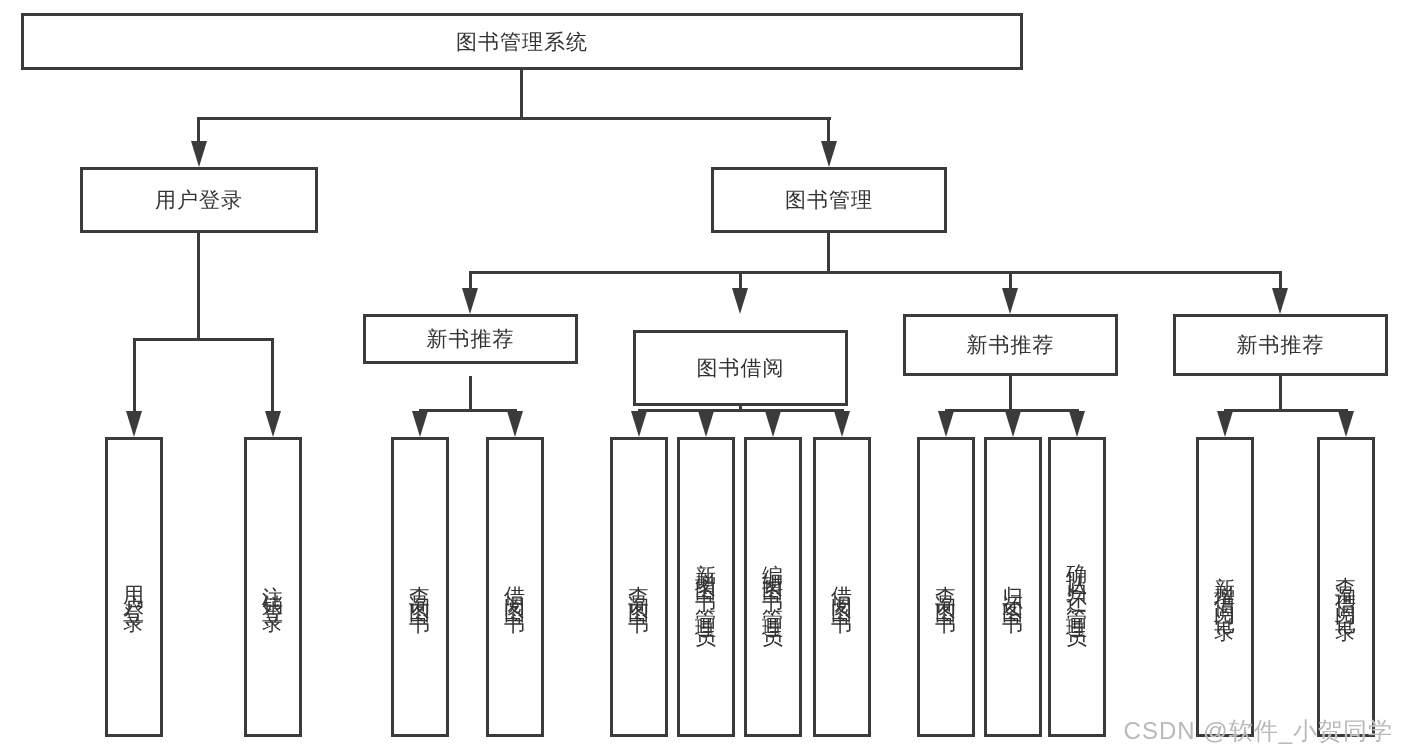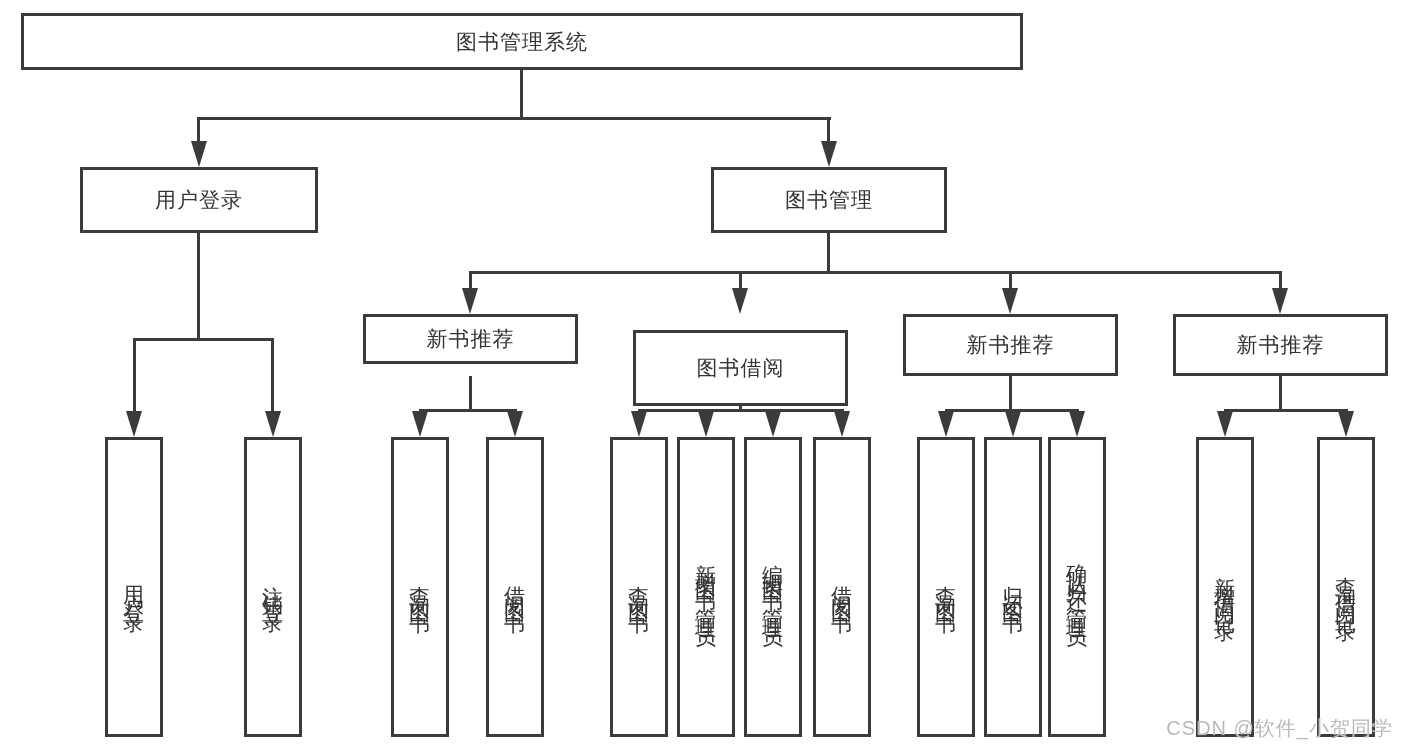--- a/index.html
+++ b/index.html
@@ -49,21 +49,21 @@
     width:0;height:0;
     border-left:8px solid transparent;
     border-right:8px solid transparent;
     border-top:26px solid var(--line);
     z-index:1;
   }
   #watermark{
     position:absolute;
     right:12px;
     top:715px;
-    font-size:20px;
+    font-size:24px;
     color:#b9b9b9;
     text-shadow:0 0 1px #ffffff;
     letter-spacing:1px;
     z-index:3;
     white-space:nowrap;
   }
 </style>
 </head>
 <body>
 

